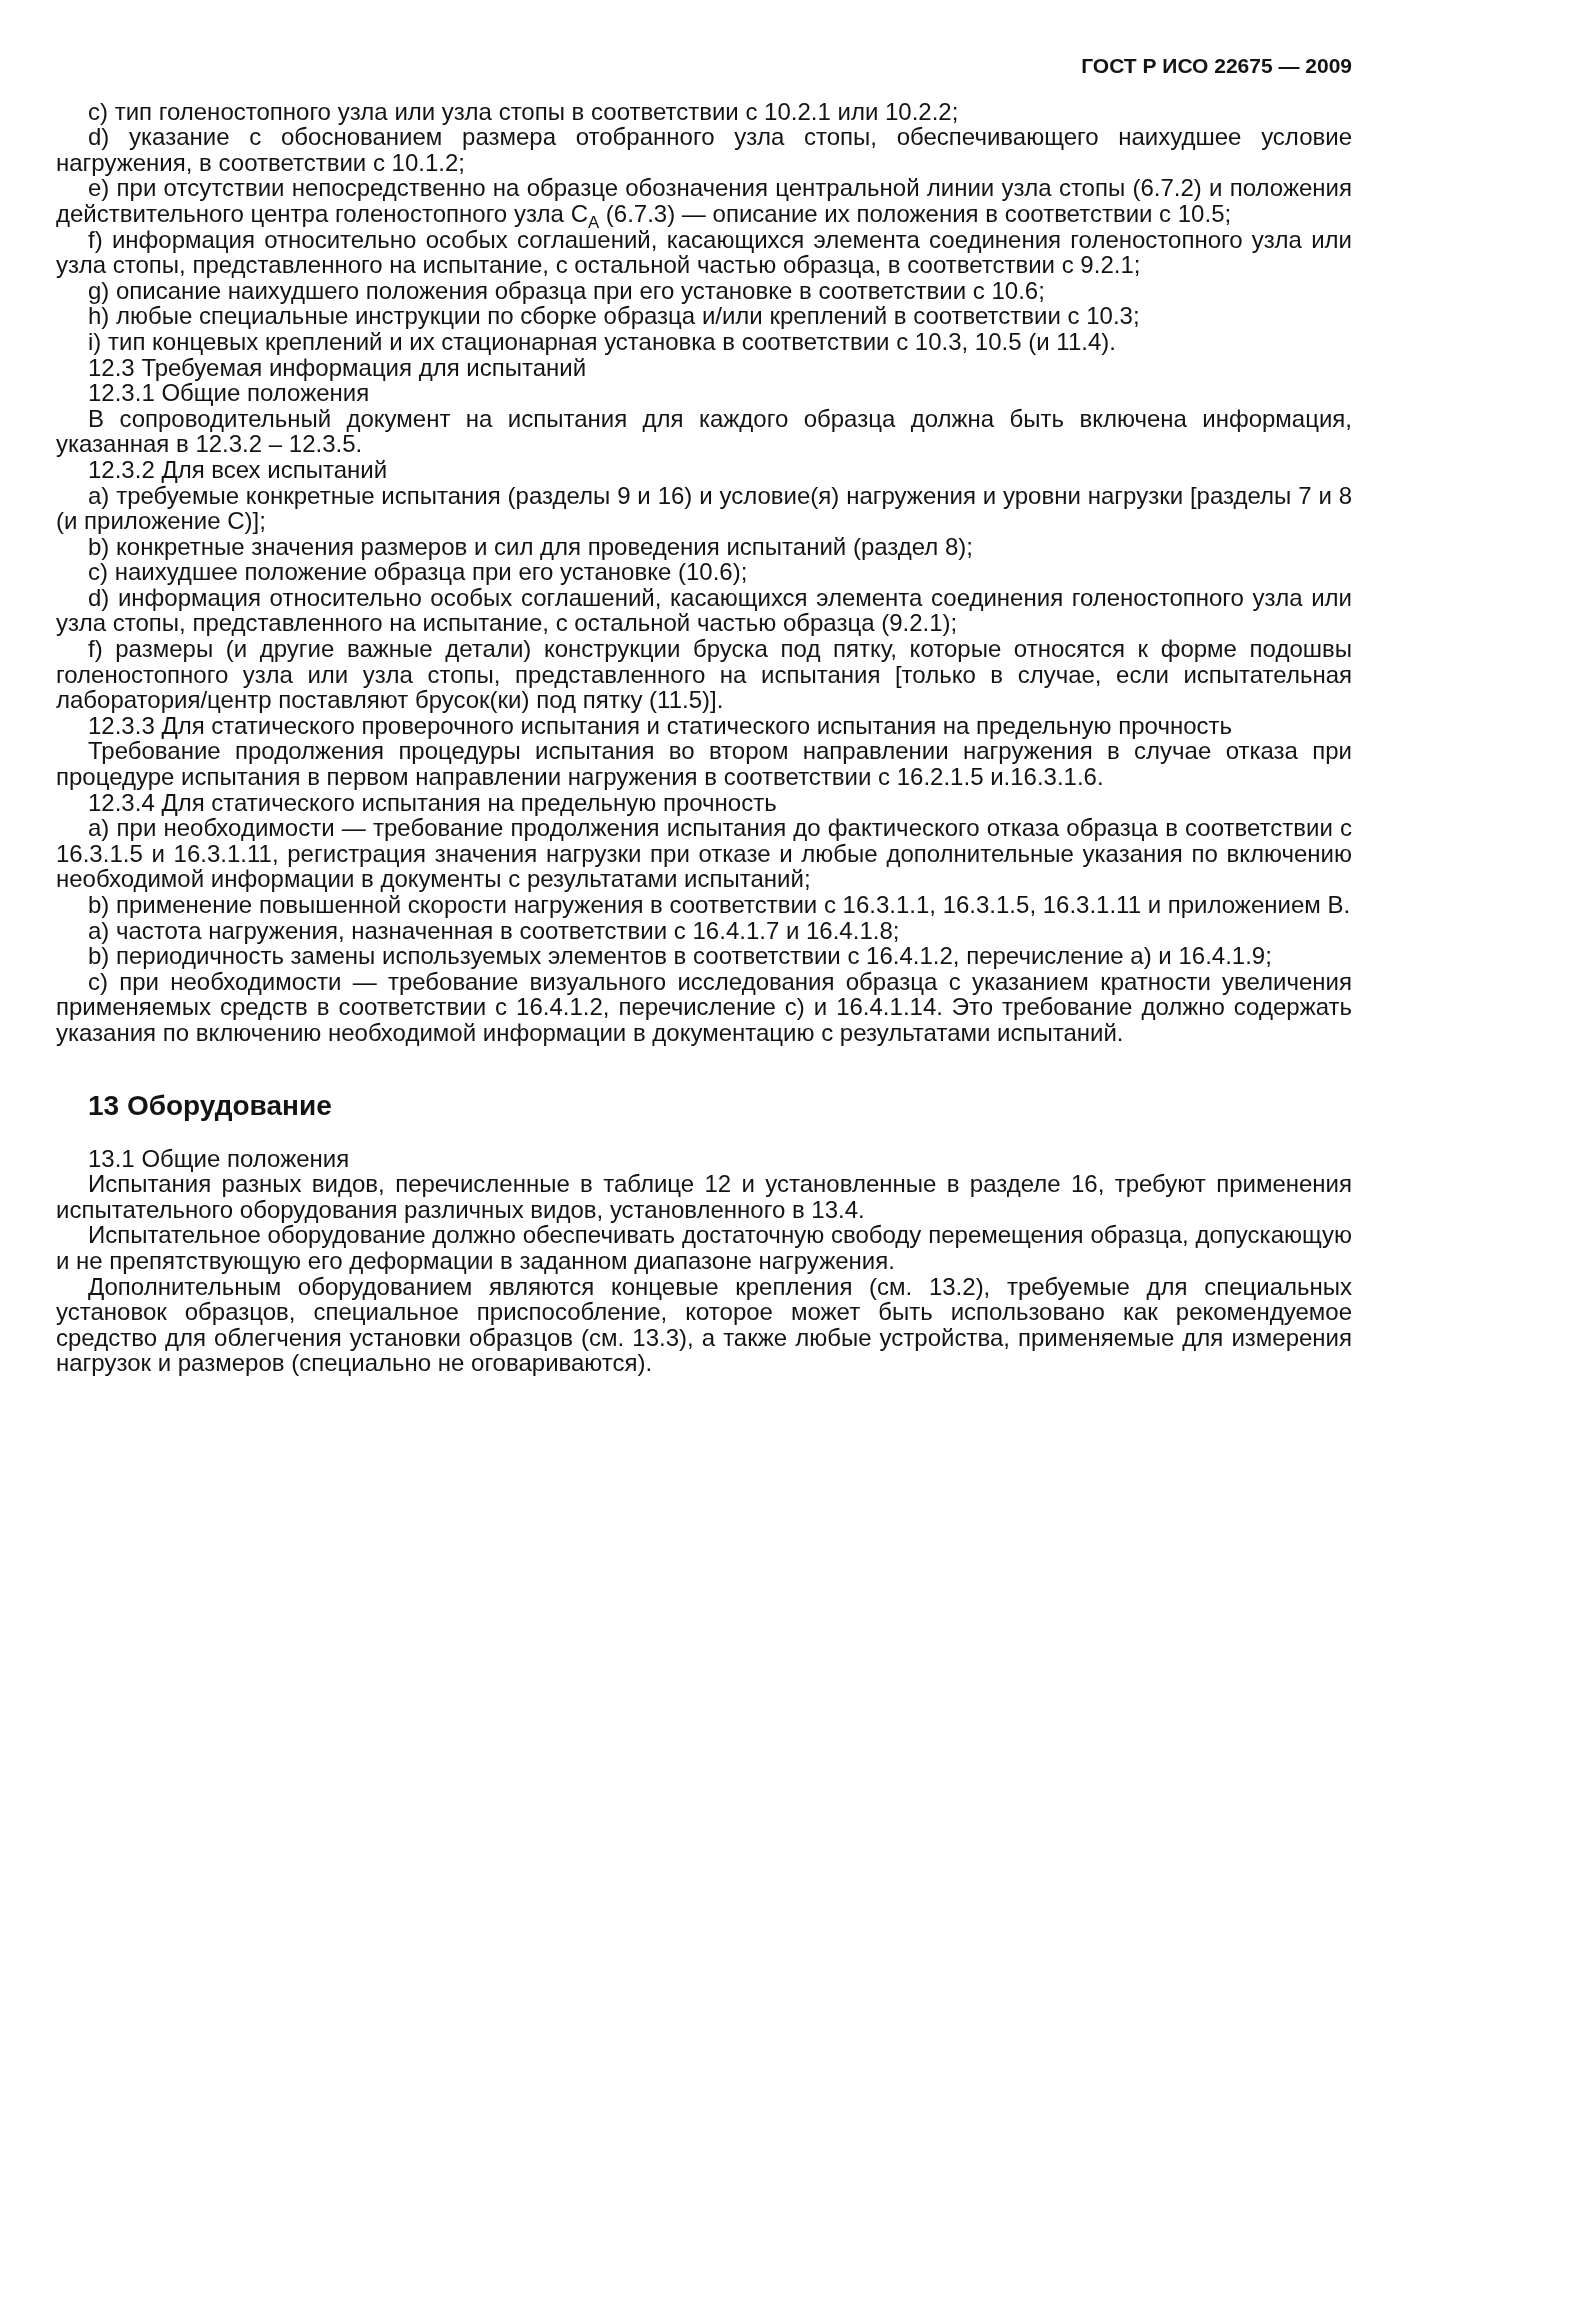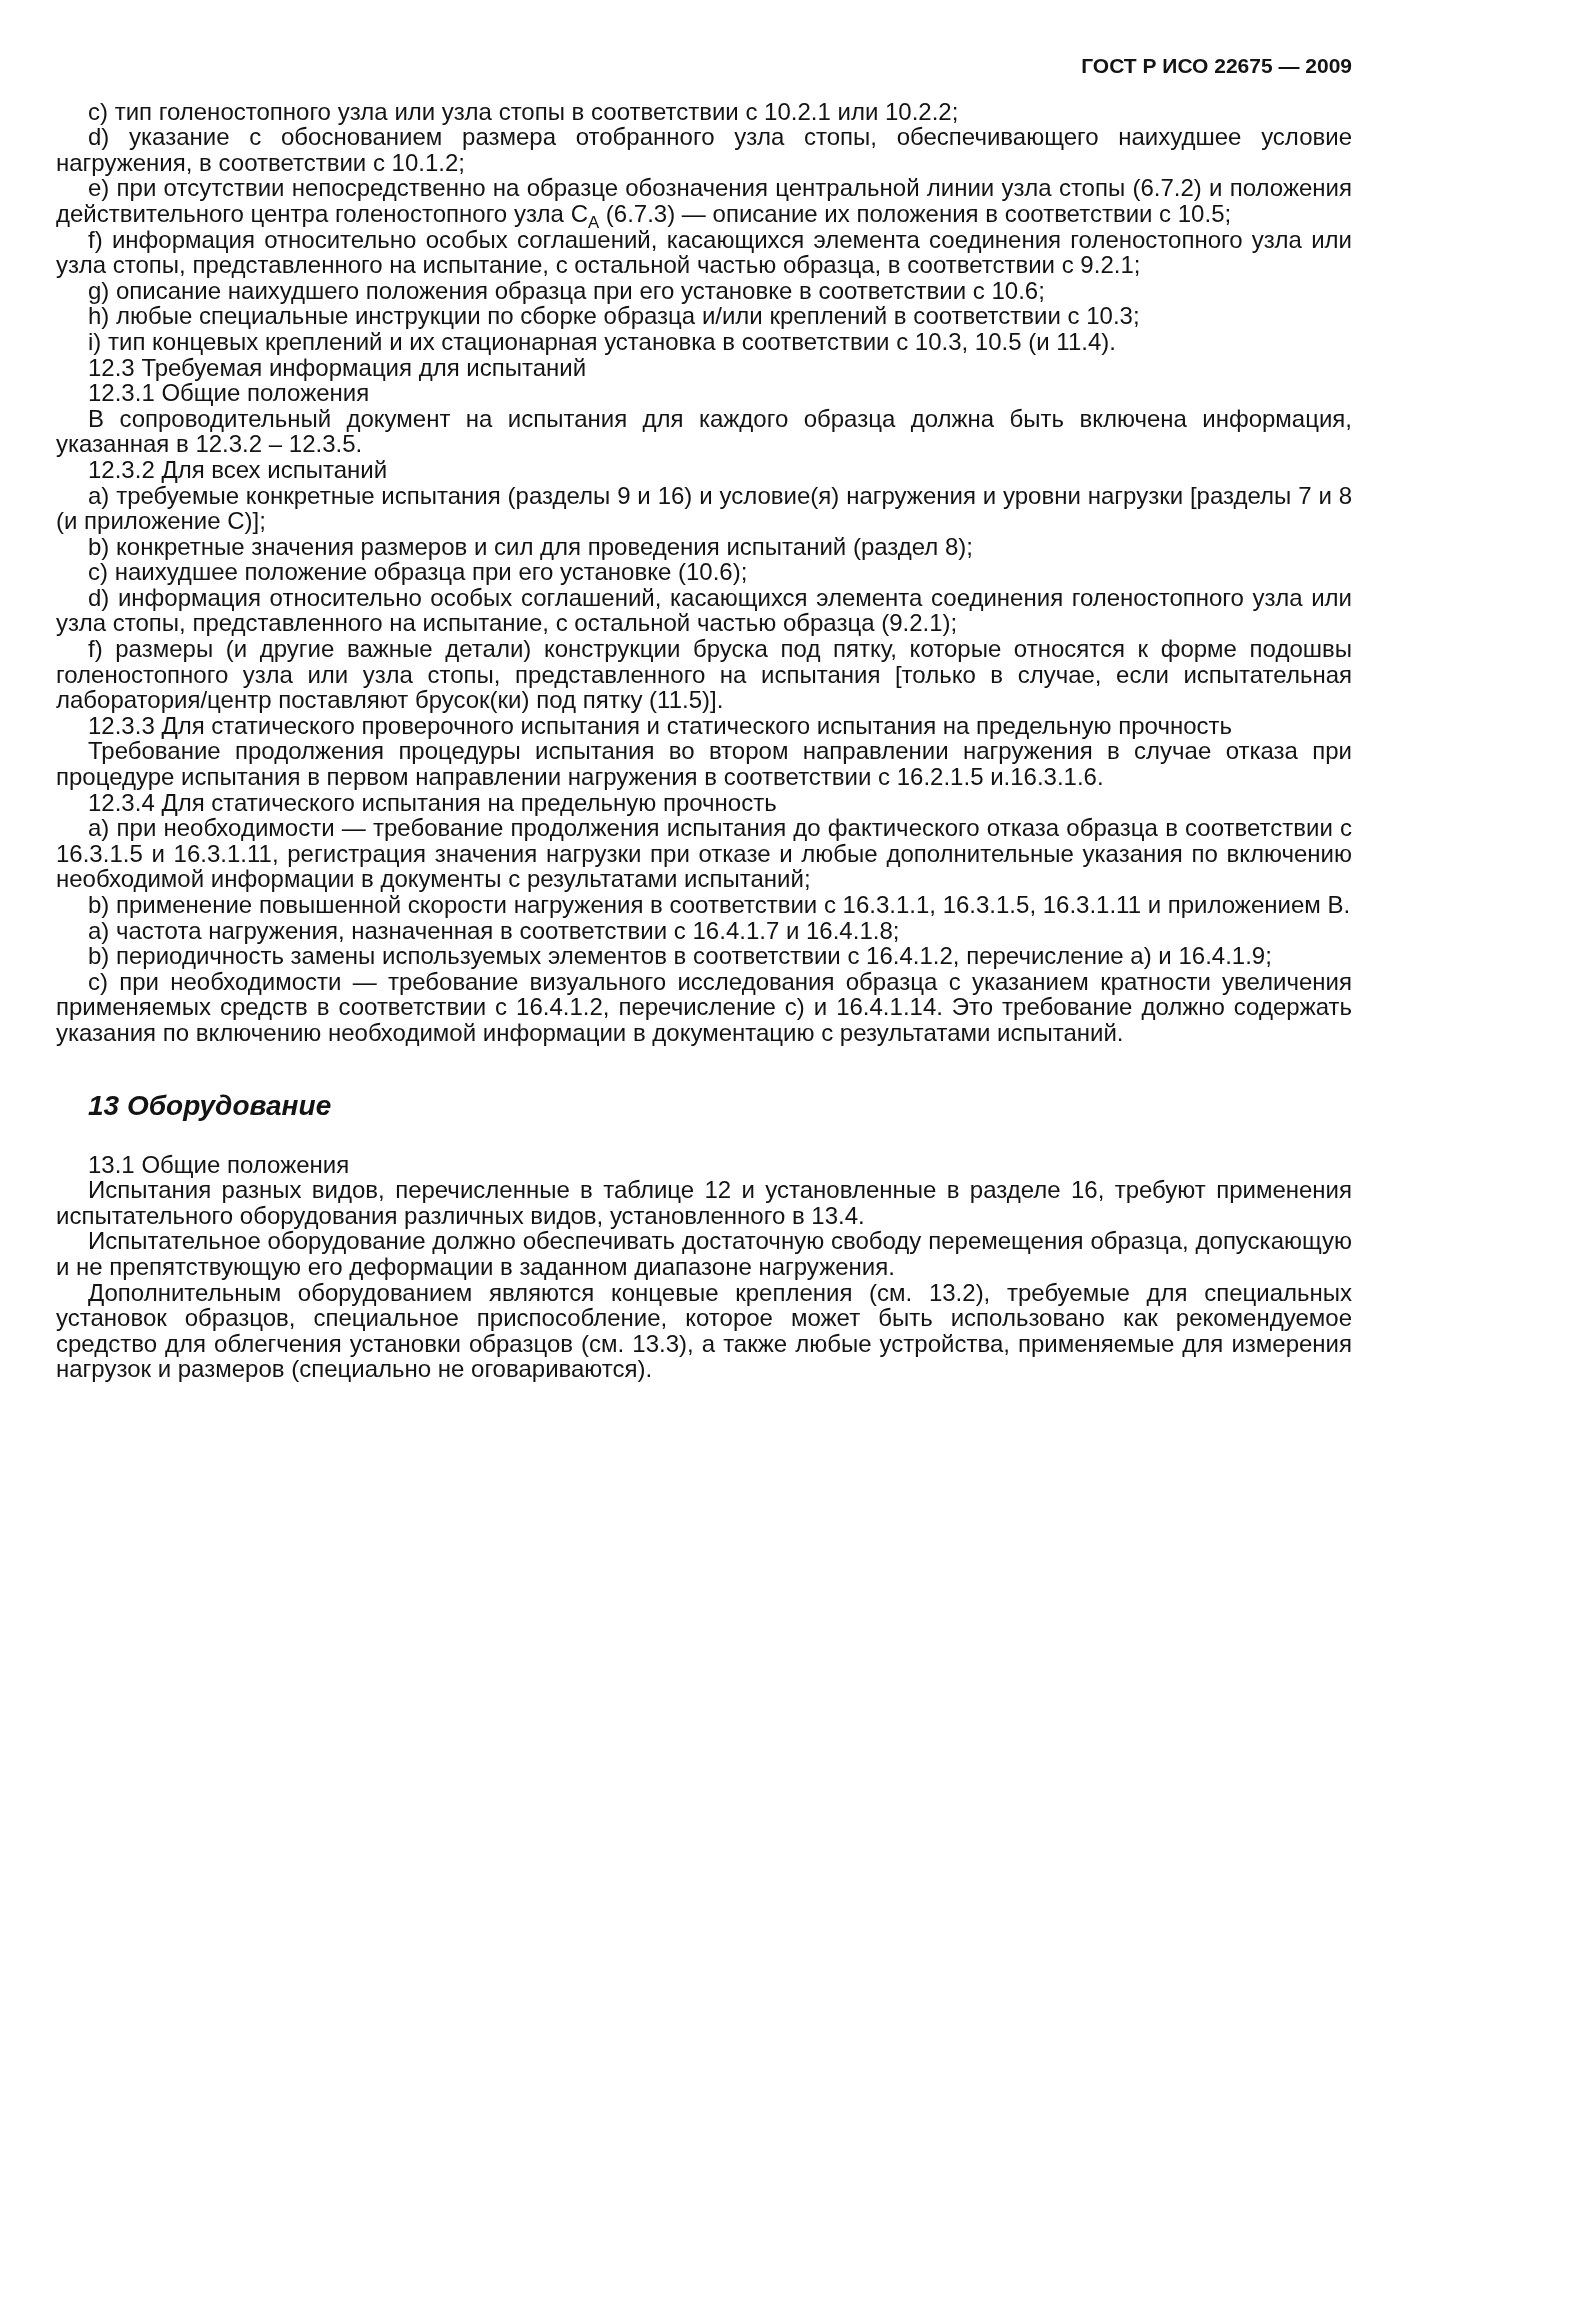--- a/index.html
+++ b/index.html
@@ -37,23 +37,22 @@
     text-indent: 32px;
   }
   .doc-body p.heading {
     font-weight: normal;
   }
   .doc-body p.chapter {
     font-weight: bold;
     font-size: 28px;
     line-height: 34px;
     margin-top: 43px;
-    margin-bottom: 29px;
+    margin-bottom: 23px;
     text-align: left;
-    font-style: italic;
   }
   .doc-body sub {
     font-size: 70%;
     line-height: 0;
   }
   .page-number {
     position: absolute;
     right: 239px;
     top: 2181px;
     font-size: 16px;

